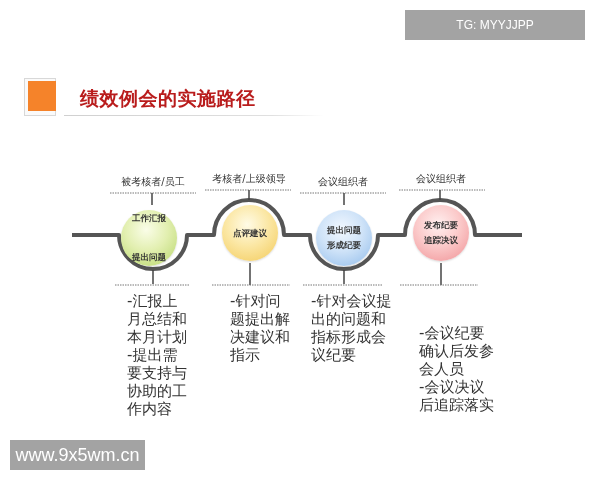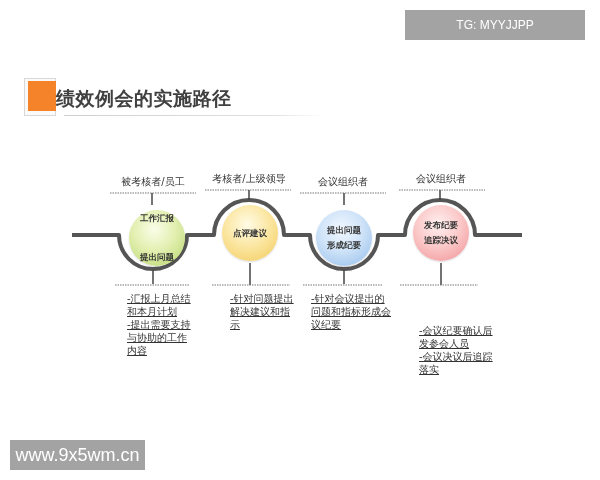--- a/index.html
+++ b/index.html
@@ -22,22 +22,22 @@
     }
     .title-square-bg {
       position: absolute; left: 24px; top: 78px; width: 30px; height: 36px;
       border: 1px solid #d8d8d8; background: #fafafa;
     }
     .title-square {
       position: absolute; left: 28px; top: 81px; width: 28px; height: 30px;
       background: #f5832a;
     }
     .title-text {
-      position: absolute; left: 56px; top: 86px;
-      font-size: 19px; font-weight: bold; color: #404040; letter-spacing: 0.5px;
+      position: absolute; left: 80px; top: 86px;
+      font-size: 19px; font-weight: bold; color: #b91c1c; letter-spacing: 0.5px;
     }
     .title-underline {
       position: absolute; left: 64px; top: 115px; width: 260px; height: 1px;
       background: linear-gradient(to right, #d0d0d0, #e0e0e0 80%, rgba(224,224,224,0));
     }
     svg.track { position: absolute; left: 0; top: 0; }
     .role {
       position: absolute; width: 110px; text-align: center;
       font-size: 10px; color: #333;
     }
@@ -46,21 +46,21 @@
       display: flex; flex-direction: column; align-items: center; justify-content: center;
       font-size: 8.5px; font-weight: bold; color: #333; line-height: 15px;
       box-shadow: 0 1px 2px rgba(0,0,0,0.15);
     }
     .c-green { background: radial-gradient(circle at 45% 35%, #fafde8 0%, #e2efb0 45%, #b6d66a 100%); }
     .c-yellow { background: radial-gradient(circle at 45% 35%, #fffbe6 0%, #fbe7a4 45%, #f2c958 100%); }
     .c-blue { background: radial-gradient(circle at 45% 35%, #f2f8ff 0%, #cfe3f8 45%, #8fbbea 100%); }
     .c-red { background: radial-gradient(circle at 45% 35%, #fff0f0 0%, #fbcaca 45%, #ef8f93 100%); }
     .desc {
       position: absolute; width: 82px;
-      font-size: 10px; color: #333; line-height: 13px; text-decoration: underline;
+      font-size: 15px; color: #333; line-height: 18px;
     }
     .desc div { margin: 0; }
   </style>
 </head>
 <body>
 
 <div class="watermark-tr">TG: MYYJJPP</div>
 
 <div class="title-square-bg"></div>
 <div class="title-square"></div>
@@ -90,21 +90,21 @@
   <line x1="212" y1="285" x2="290" y2="285" stroke="#777" stroke-width="1" stroke-dasharray="1.5,1"></line>
   <line x1="303" y1="285" x2="382" y2="285" stroke="#777" stroke-width="1" stroke-dasharray="1.5,1"></line>
   <line x1="400" y1="285" x2="478" y2="285" stroke="#777" stroke-width="1" stroke-dasharray="1.5,1"></line>
 </svg>
 
 <div class="role" style="left:98px; top:175px;">被考核者/员工</div>
 <div class="role" style="left:194px; top:172px;">考核者/上级领导</div>
 <div class="role" style="left:288px; top:175px;">会议组织者</div>
 <div class="role" style="left:386px; top:172px;">会议组织者</div>
 
-<div class="circle c-green" style="left:129px; top:210px;gap:24px;">
+<div class="circle c-green" style="left:121px; top:210px;gap:24px;">
   <span>工作汇报</span>
   <span>提出问题</span>
 </div>
 <div class="circle c-yellow" style="left:222px; top:205px;">
   <span>点评建议</span>
 </div>
 <div class="circle c-blue" style="left:316px; top:210px;">
   <span>提出问题</span>
   <span>形成纪要</span>
 </div>

